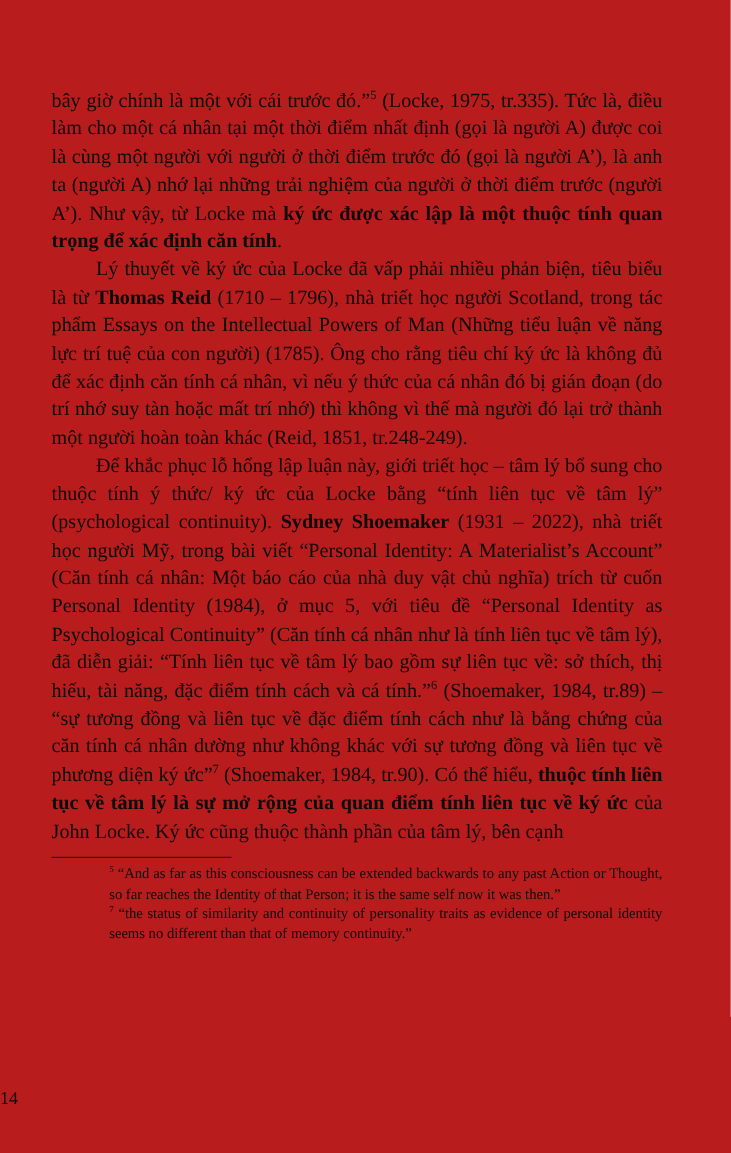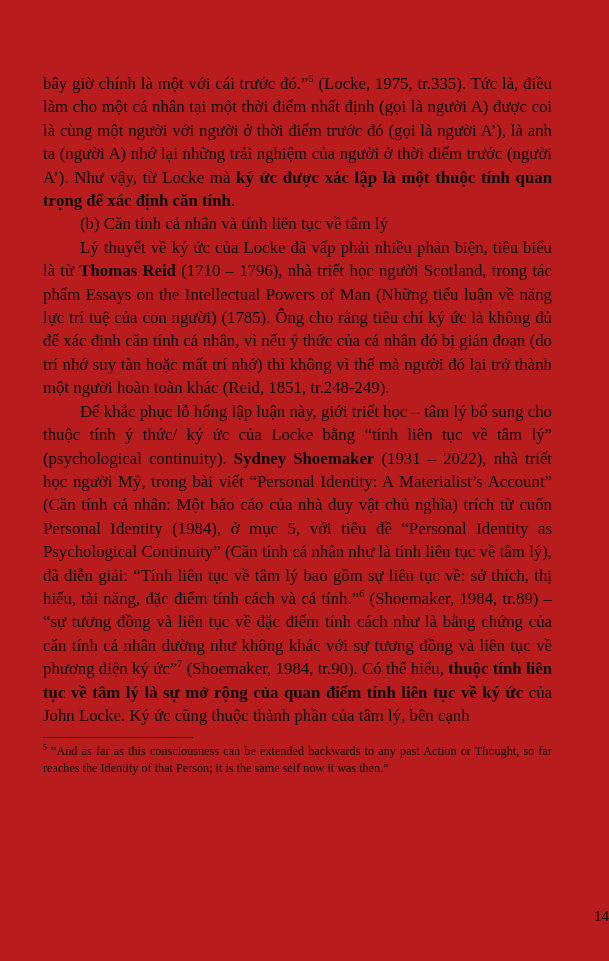--- a/index.html
+++ b/index.html
@@ -29,38 +29,39 @@
   }
   .footnote-sep {
     width: 150px;
     border-top: 1.3px solid #1a1a1a;
     margin: 10px 0 5px 0;
   }
   .footnotes p {
     font-size: 12.2px;
     line-height: 16.6px;
     text-align: justify;
+    margin-left: 48px;
   }
   .page-number {
     position: absolute;
     bottom: 36px;
     left: 0;
     width: 100%;
-    text-align: right;
+    text-align: left;
     font-size: 15px;
   }
 </style>
 </head>
 <body>
 
 <div class="page">
   <div class="body-text">
       <p><span>bây giờ chính là một với cái trước đó.”</span><sup>5</sup><span> (Locke, 1975, tr.335). Tức là, điều làm cho một cá nhân tại một thời điểm nhất định (gọi là người A) được coi là cùng một người với người ở thời điểm trước đó (gọi là người A’), là anh ta (người A) nhớ lại những trải nghiệm của người ở thời điểm trước (người A’). Như vậy, từ Locke mà </span><span class="b">ký ức được xác lập là một thuộc tính quan trọng để xác định căn tính</span><span>.</span></p>
-      <p class="indent"><span>(b) Căn tính cá nhân và tính liên tục về tâm lý</span></p>
       <p class="indent"><span>Lý thuyết về ký ức của Locke đã vấp phải nhiều phản biện, tiêu biểu là từ </span><span class="b">Thomas Reid</span><span> (1710 – 1796), nhà triết học người Scotland, trong tác phẩm </span><span class="i">Essays on the Intellectual Powers of Man</span><span> (</span><span class="i">Những tiểu luận về năng lực trí tuệ của con người</span><span>) (1785). Ông cho rằng tiêu chí ký ức là không đủ để xác định căn tính cá nhân, vì nếu ý thức của cá nhân đó bị gián đoạn (do trí nhớ suy tàn hoặc mất trí nhớ) thì không vì thế mà người đó lại trở thành một người hoàn toàn khác (Reid, 1851, tr.248-249).</span></p>
       <p class="indent"><span>Để khắc phục lỗ hổng lập luận này, giới triết học – tâm lý bổ sung cho thuộc tính ý thức/ ký ức của Locke bằng “tính liên tục về tâm lý” (psychological continuity). </span><span class="b">Sydney Shoemaker</span><span> (1931 – 2022), nhà triết học người Mỹ, trong bài viết “Personal Identity: A Materialist’s Account” (Căn tính cá nhân: Một báo cáo của nhà duy vật chủ nghĩa) trích từ cuốn </span><span class="i">Personal Identity</span><span> (1984), ở mục 5, với tiêu đề “Personal Identity as Psychological Continuity” (Căn tính cá nhân như là tính liên tục về tâm lý), đã diễn giải: “Tính liên tục về tâm lý bao gồm sự liên tục về: sở thích, thị hiếu, tài năng, đặc điểm tính cách và cá tính.”</span><sup>6</sup><span> (Shoemaker, 1984, tr.89) – “sự tương đồng và liên tục về đặc điểm tính cách như là bằng chứng của căn tính cá nhân dường như không khác với sự tương đồng và liên tục về phương diện ký ức”</span><sup>7</sup><span> (Shoemaker, 1984, tr.90). Có thể hiểu, </span><span class="b">thuộc tính liên tục về tâm lý là sự mở rộng của quan điểm tính liên tục về ký ức</span><span> của John Locke. Ký ức cũng thuộc thành phần của tâm lý, bên cạnh</span></p>
     </div>
   <div class="footnote-sep"></div>
   <div class="footnotes">
       <p><sup>5</sup><span> “And as far as this consciousness can be extended backwards to any past Action or Thought, so far reaches the Identity of that Person; it is the same </span><span class="i">self</span><span> now it was then.”</span></p>
+      <p><sup>7</sup><span> “the status of similarity and continuity of personality traits as evidence of personal identity seems no different than that of memory continuity.”</span></p>
     </div>
   <div class="page-number">14</div>
 </div>
 
 </body></html>

